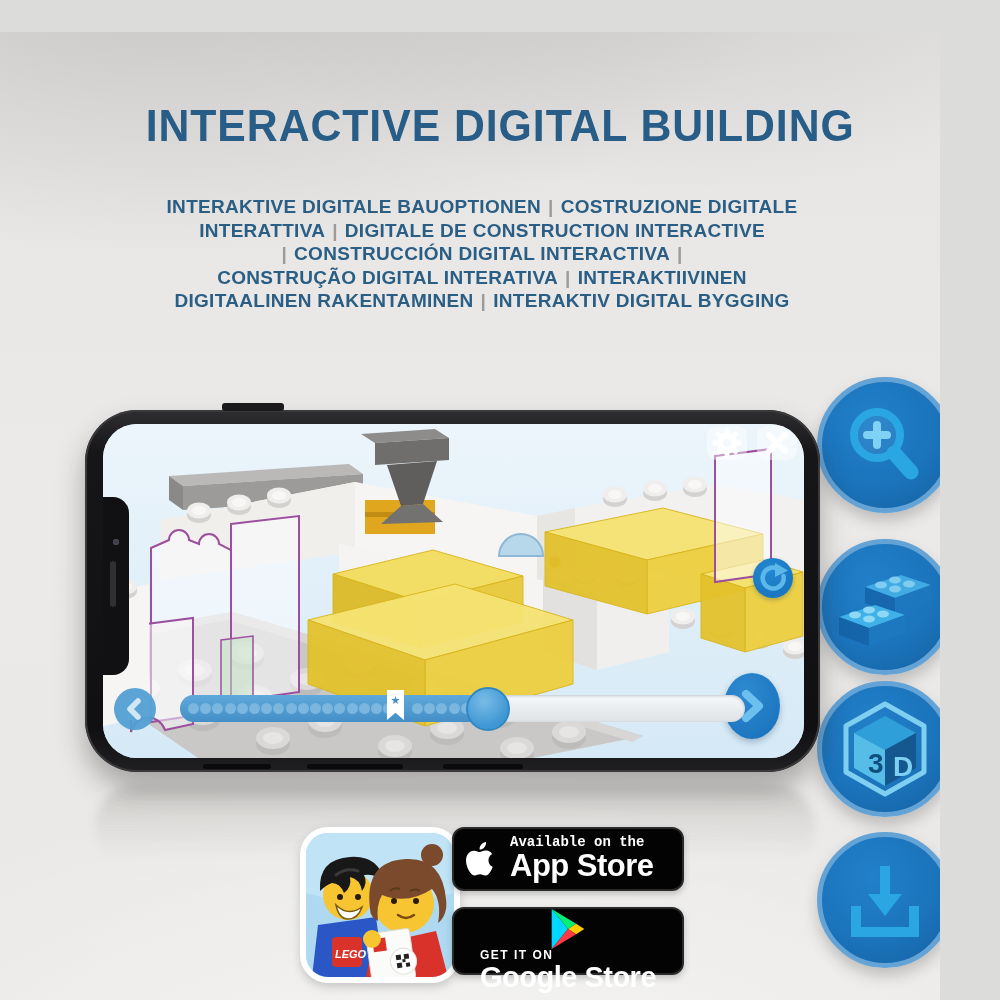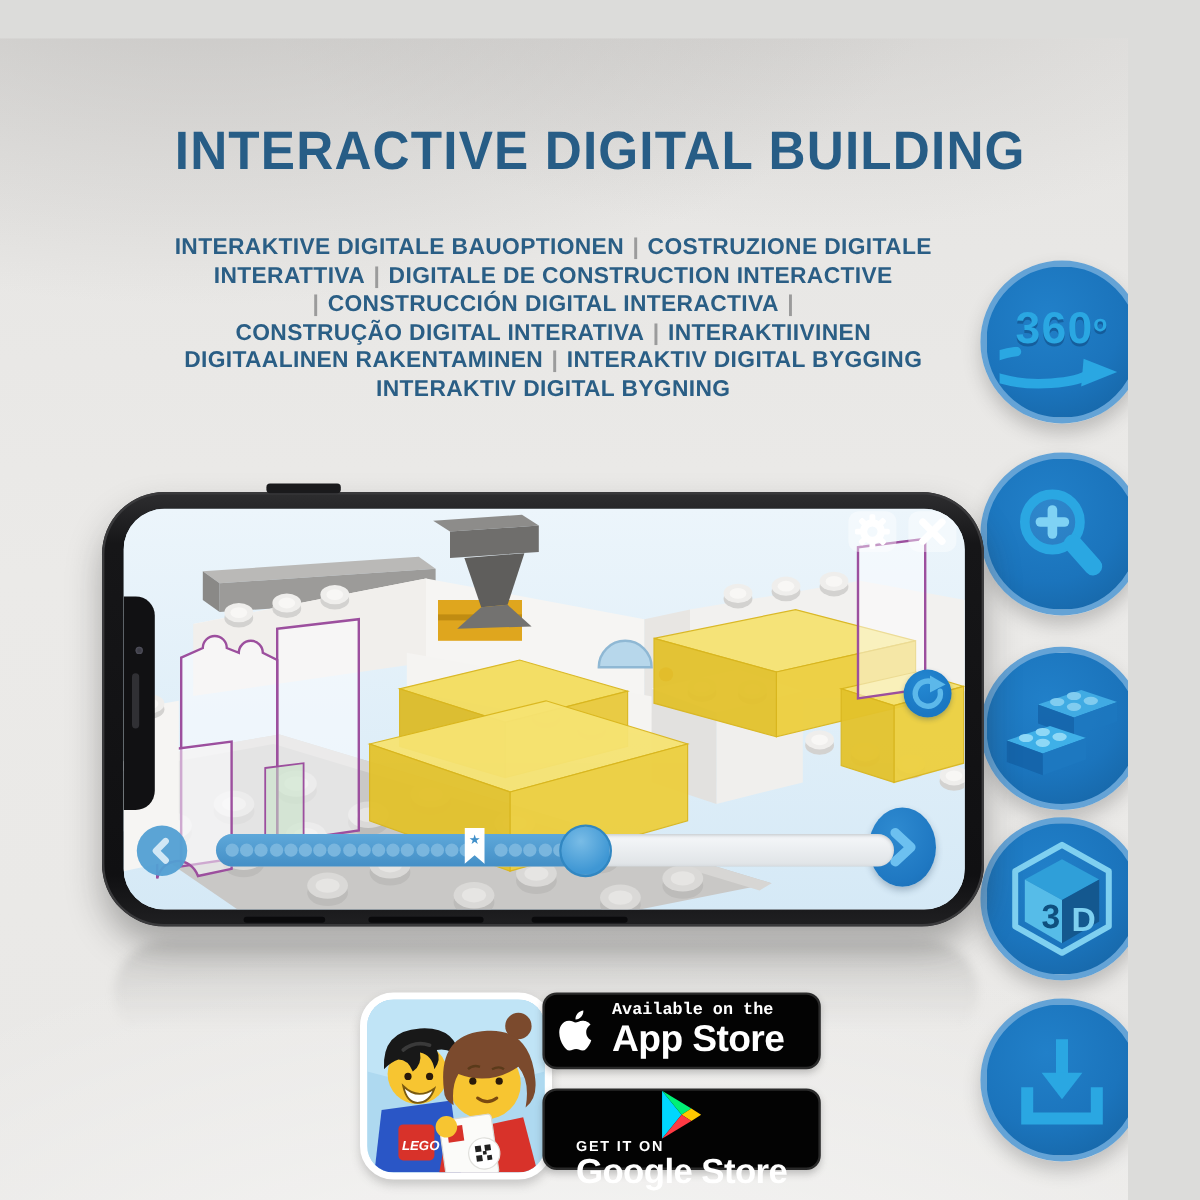--- a/index.html
+++ b/index.html
@@ -10,21 +10,21 @@
       radial-gradient(120% 55% at 18% -8%, rgba(165,163,161,.50), rgba(165,163,161,0) 55%),
       radial-gradient(90% 40% at 72% -6%, rgba(185,183,181,.45), rgba(185,183,181,0) 55%),
       radial-gradient(140% 70% at 50% 115%, rgba(255,255,255,.7), rgba(255,255,255,0) 60%),
       linear-gradient(180deg,#e6e5e3 0%,#ebeae8 45%,#e9e8e6 100%);
     margin-top: 32px;
   }
   
   .title{position:absolute;top:68px;left:0;width:1000px;text-align:center;
     color:#275d86;font-size:45px;font-weight:bold;letter-spacing:1px;white-space:nowrap;}
   .title>span{display:inline-block;transform:scaleX(.95);}
-  .subtitle{position:absolute;top:163px;left:51px;width:820px;text-align:center;
+  .subtitle{position:absolute;top:163px;left:72px;width:820px;text-align:center;
     color:#2a5e85;font-size:19px;font-weight:bold;letter-spacing:.3px;line-height:23.5px;}
   .subtitle .line{white-space:nowrap;}
   .subtitle .pipe{color:#9b9b9b;margin:0 7px;font-weight:bold;}
   
   .feature{position:absolute;left:817px;width:136px;height:136px;border-radius:50%;
     background:radial-gradient(90% 90% at 40% 32%, #2180c9 0%, #1b74bc 55%, #15619f 100%);
     border:5px solid #64a3d6;box-sizing:border-box;
     box-shadow:0 8px 14px rgba(60,60,60,.25);z-index:2;
     display:flex;align-items:center;justify-content:center;}
   .f360{top:185px;flex-direction:column;}
@@ -98,30 +98,22 @@
 
   <div class="title">
     <span>INTERACTIVE DIGITAL BUILDING</span>
   </div>
   <div class="subtitle" id="subtitle">
       <div class="line"><span>INTERAKTIVE DIGITALE BAUOPTIONEN</span><span class="pipe">|</span><span>COSTRUZIONE DIGITALE</span></div>
       <div class="line"><span>INTERATTIVA</span><span class="pipe">|</span><span>DIGITALE DE CONSTRUCTION INTERACTIVE</span></div>
       <div class="line"><span></span><span class="pipe">|</span><span>CONSTRUCCIÓN DIGITAL INTERACTIVA</span><span class="pipe">|</span><span></span></div>
       <div class="line"><span>CONSTRUÇÃO DIGITAL INTERATIVA</span><span class="pipe">|</span><span>INTERAKTIIVINEN</span></div>
       <div class="line"><span>DIGITAALINEN RAKENTAMINEN</span><span class="pipe">|</span><span>INTERAKTIV DIGITAL BYGGING</span></div>
-      <div class="line"><span>INTERAKTIV DIGITAL BYGNING</span></div>
-    </div>
-
-  <div class="feature f360">
-    <div class="t360"><span>360</span><sup>o</sup></div>
-    <svg width="104" height="36" viewBox="0 0 104 36">
-      <path d="M14,4 A46,14 0 1,0 76,22" fill="none" stroke="#2aa7e2" stroke-width="8" stroke-linecap="round"></path>
-      <polygon points="70,10 98,21 68,33" fill="#2aa7e2"></polygon>
-    </svg>
-  </div>
+    </div>
+
 
   <div class="feature fzoom">
     <svg width="92" height="92" viewBox="0 0 92 92">
       <circle cx="38" cy="36" r="23" fill="rgba(255,255,255,0.06)" stroke="#2aa7e2" stroke-width="8"></circle>
       <line x1="38" y1="26" x2="38" y2="46" stroke="#7fd2f4" stroke-width="8" stroke-linecap="round"></line>
       <line x1="28" y1="36" x2="48" y2="36" stroke="#7fd2f4" stroke-width="8" stroke-linecap="round"></line>
       <line x1="55" y1="54" x2="72" y2="73" stroke="#2aa7e2" stroke-width="15" stroke-linecap="round"></line>
     </svg>
   </div>
 

